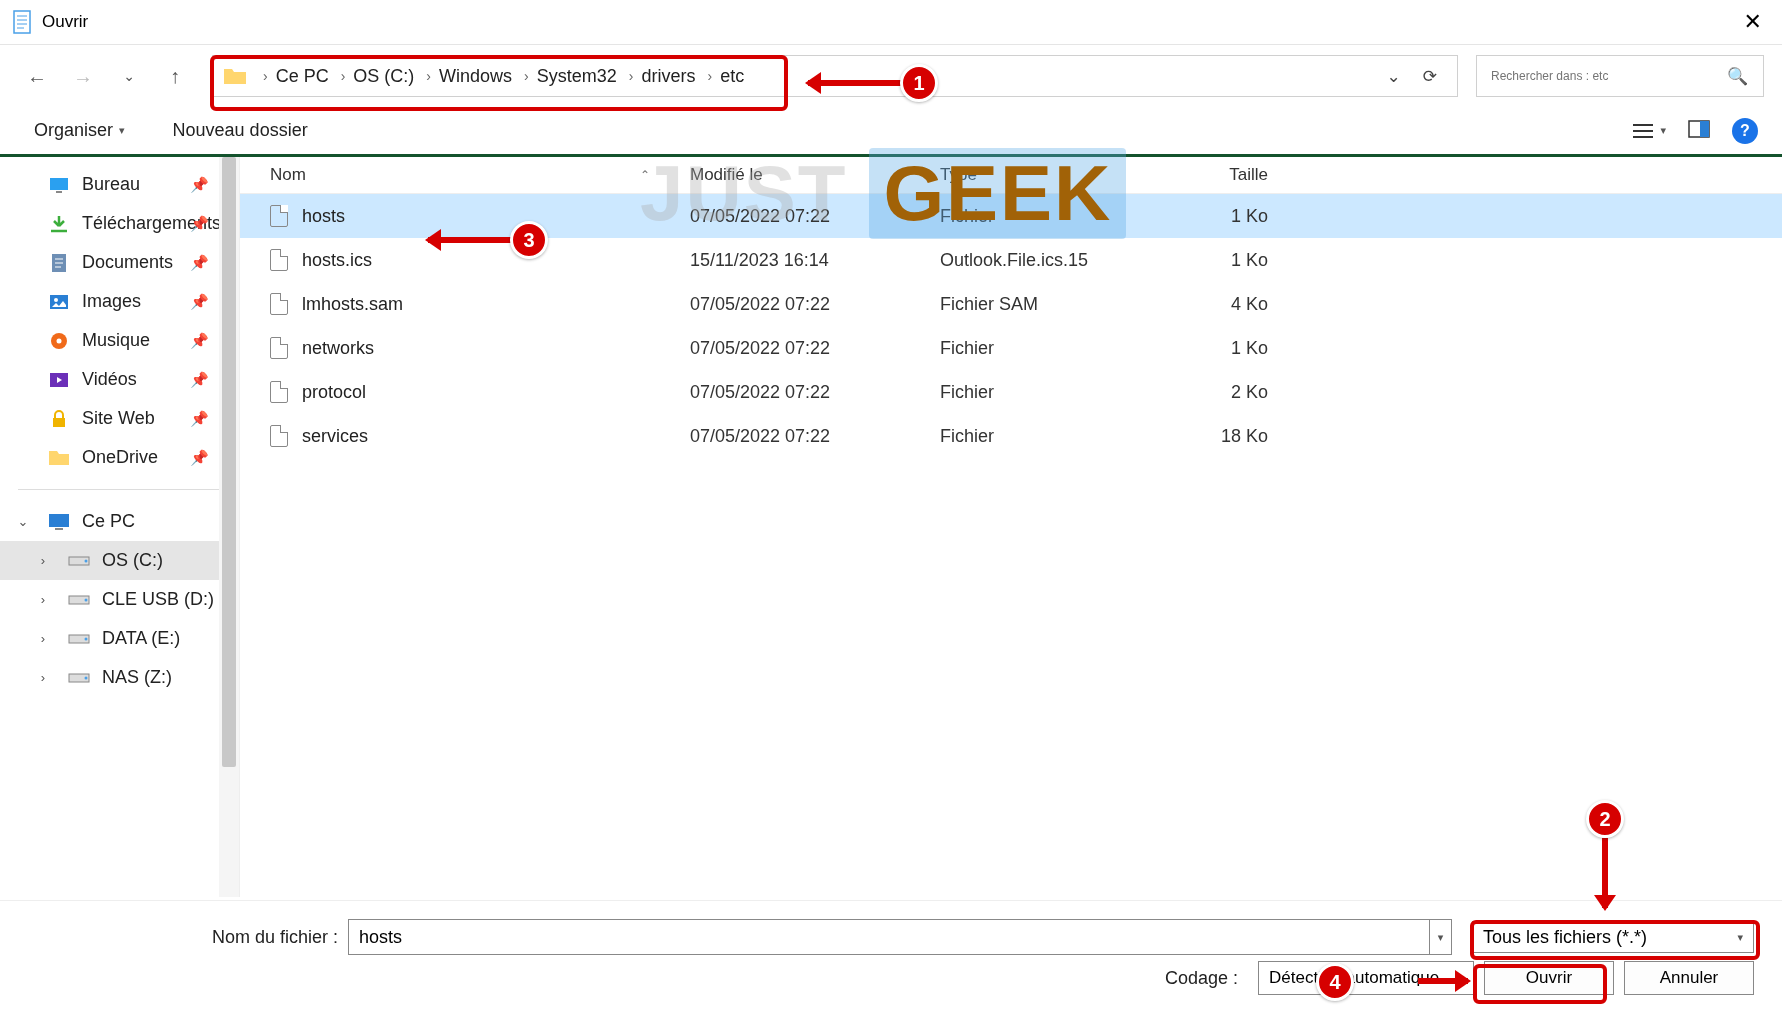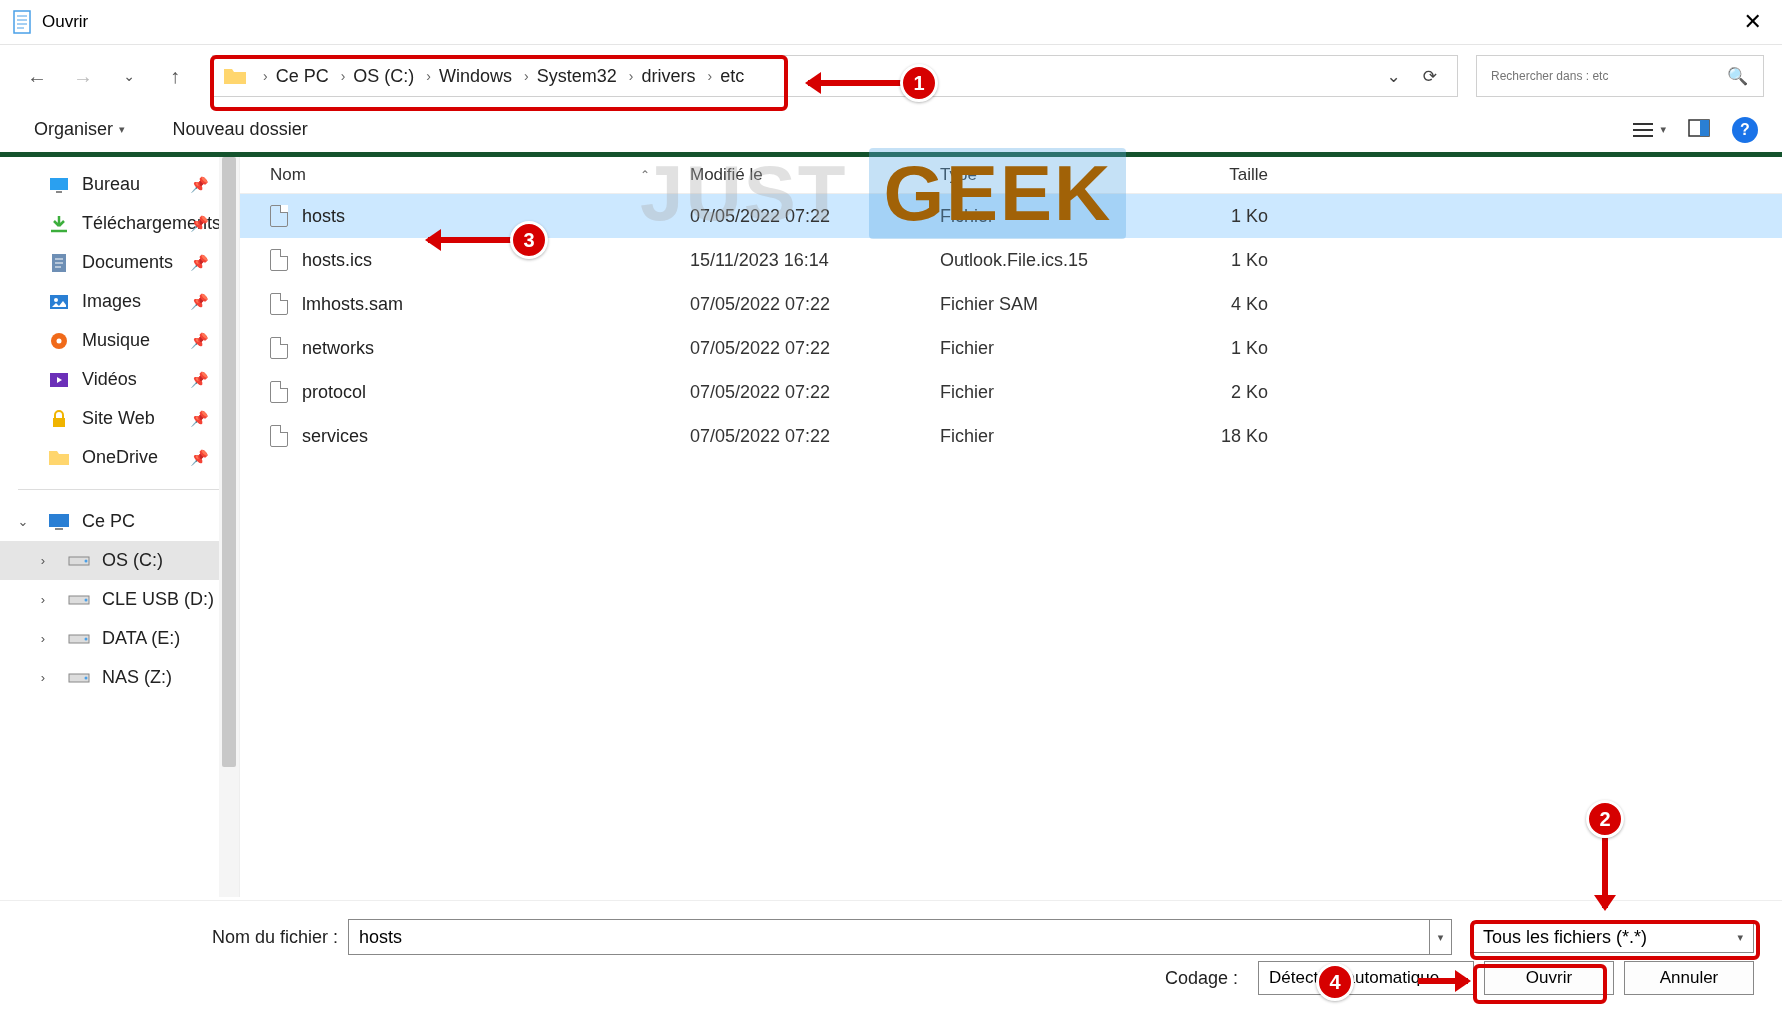--- a/index.html
+++ b/index.html
@@ -20,21 +20,21 @@
 .addr-folder { width: 24px; height: 20px; margin: 0 6px 0 4px; }
 .crumb { display: flex; align-items: center; font-size: 18px; color: #222; padding: 0 2px; cursor: pointer; }
 .crumb .sep { margin: 0 8px; color: #666; font-size: 14px; }
 .addr-right { margin-left: auto; display: flex; align-items: center; gap: 22px; padding-right: 14px; }
 .addr-right span { color: #444; font-size: 17px; cursor: pointer; }
 .search-wrap { width: 288px; height: 42px; border: 1px solid #d0d0d0; display: flex; align-items: center; padding: 0 14px; }
 .search-wrap input { border: none; outline: none; font-size: 12px; color: #888; flex: 1; background: transparent; }
 .search-wrap .sicn { color: #444; font-size: 17px; }
 
 
-.toolbar { height: 50px; display: flex; align-items: center; padding: 0 24px; border-bottom: 5px solid #14532d; }
+.toolbar { height: 50px; display: flex; align-items: center; padding: 0 24px; border-bottom: 3px solid #14532d; }
 .tool-item { font-size: 18px; color: #222; padding: 6px 10px; cursor: pointer; display: flex; align-items: center; }
 .tool-item .caret { margin-left: 6px; font-size: 11px; color: #555; }
 .tool-right { margin-left: auto; display: flex; align-items: center; gap: 22px; }
 .help-icon { width: 26px; height: 26px; border-radius: 50%; background: #1a73e8; color: #fff; display: flex; align-items: center; justify-content: center; font-size: 16px; font-weight: bold; }
 
 
 .main { display: flex; height: 740px; }
 .sidebar { width: 240px; border-right: 1px solid #eee; padding: 8px 0; overflow: hidden; position: relative; }
 .sb-scroll { position: absolute; right: 0; top: 0; width: 20px; height: 100%; display:flex; flex-direction:column; }
 .sb-track { flex:1; background:#f5f5f5; position:relative; }

